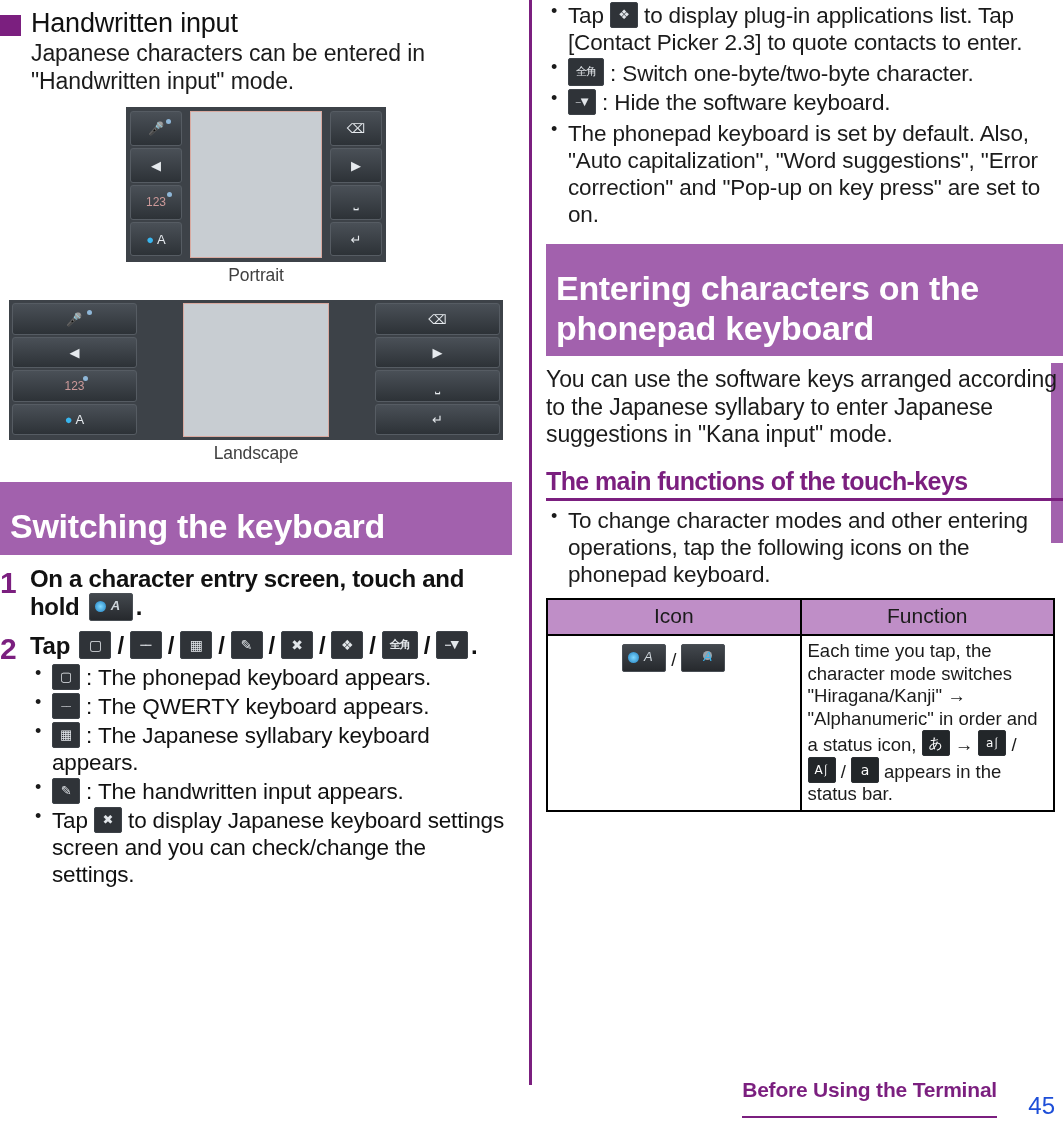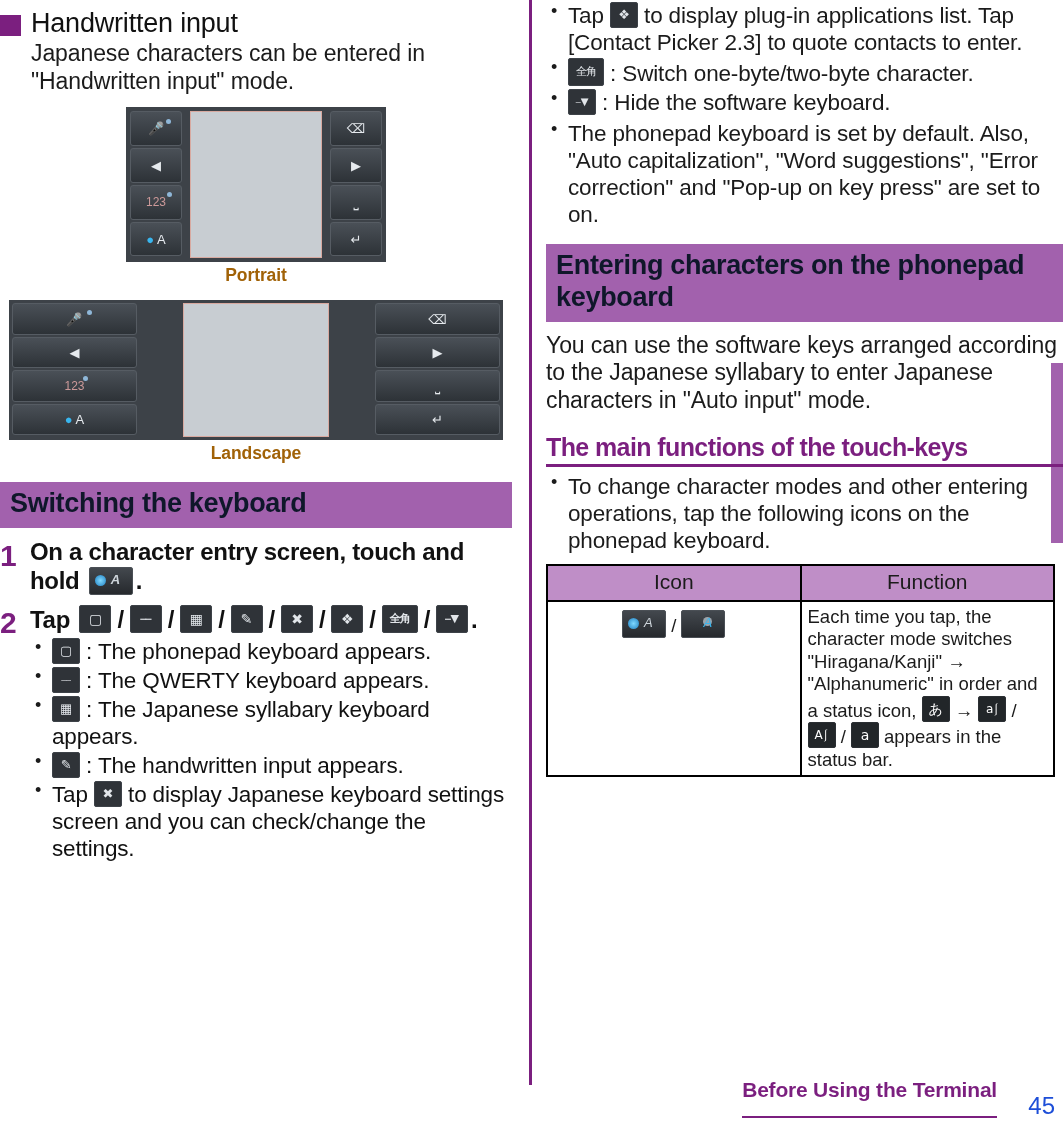--- a/index.html
+++ b/index.html
@@ -40,23 +40,23 @@
     letter-spacing:-0.2px;
   }
   .body-indent{margin-left:31px;}
   .body-text{
     font-size:23px;line-height:1.20;color:#1b1b1b;font-weight:400;
     letter-spacing:-0.1px;
   }
 
   
   .sec-bar{
-    background:#a261ad;color:#0f172a;
-    font-size:27px;font-weight:bold;
-    padding:6px 10px 8px 10px;
+    background:#a261ad;color:#ffffff;
+    font-size:34px;font-weight:bold;
+    padding:24px 10px 8px 10px;
     line-height:1.18;
     letter-spacing:-0.3px;
     margin:18px 0 10px 0;
   }
   .sec-bar.right{margin:16px 0 10px 0;}
 
   
   .step{display:flex;align-items:flex-start;margin:6px 0 10px 0;}
   .step-num{
     color:#7b1f7f;font-weight:bold;font-size:30px;line-height:1;
@@ -87,21 +87,21 @@
 
   
   .sub-head{
     color:#7b1f7f;font-weight:bold;font-size:25px;
     border-bottom:3px solid #7b1f7f;padding-bottom:2px;margin:18px 0 6px 0;
     letter-spacing:-0.6px;white-space:nowrap;
   }
 
   
   .fig{margin:12px 0 0 0;text-align:center;}
-  .fig-cap{font-size:17.5px;font-weight:bold;margin-top:3px;color:#a16207;letter-spacing:-0.1px;}
+  .fig-cap{font-size:17.5px;font-weight:normal;margin-top:3px;color:#404040;letter-spacing:-0.1px;}
 
   .kb{
     background:#3d4248;display:inline-block;position:relative;
     box-sizing:border-box;
   }
   .kb-portrait{width:260px;height:155px;padding:4px 4px;}
   .kb-land{width:494px;height:140px;padding:3px 3px;}
   .kb-grid{display:flex;height:100%;width:100%;}
   .kb-colkeys{display:flex;flex-direction:column;justify-content:space-between;}
   .kb-pad{flex:1 1 auto;margin:0 8px;background:#c8cdd2;border:1px solid #d8a9a0;}
@@ -340,21 +340,21 @@
         <span>: Hide the software keyboard.</span>
       </li>
     </ul>
 
     <ul class="dots info-list">
       <li>The phonepad keyboard is set by default. Also, "Auto capitalization", "Word suggestions", "Error correction" and "Pop-up on key press" are set to on.</li>
     </ul>
 
     <div class="sec-bar right">Entering characters on the phonepad keyboard</div>
 
-    <div class="body-text">You can use the software keys arranged according to the Japanese syllabary to enter Japanese characters in "Auto input" mode.</div>
+    <div class="body-text">You can use the software keys arranged according to the Japanese syllabary to enter Japanese suggestions in "Kana input" mode.</div>
 
     <div class="sub-head">The main functions of the touch-keys</div>
 
     <ul class="dots">
       <li>To change character modes and other entering operations, tap the following icons on the phonepad keyboard.</li>
     </ul>
 
     <table class="tk">
       <thead>
         <tr>

